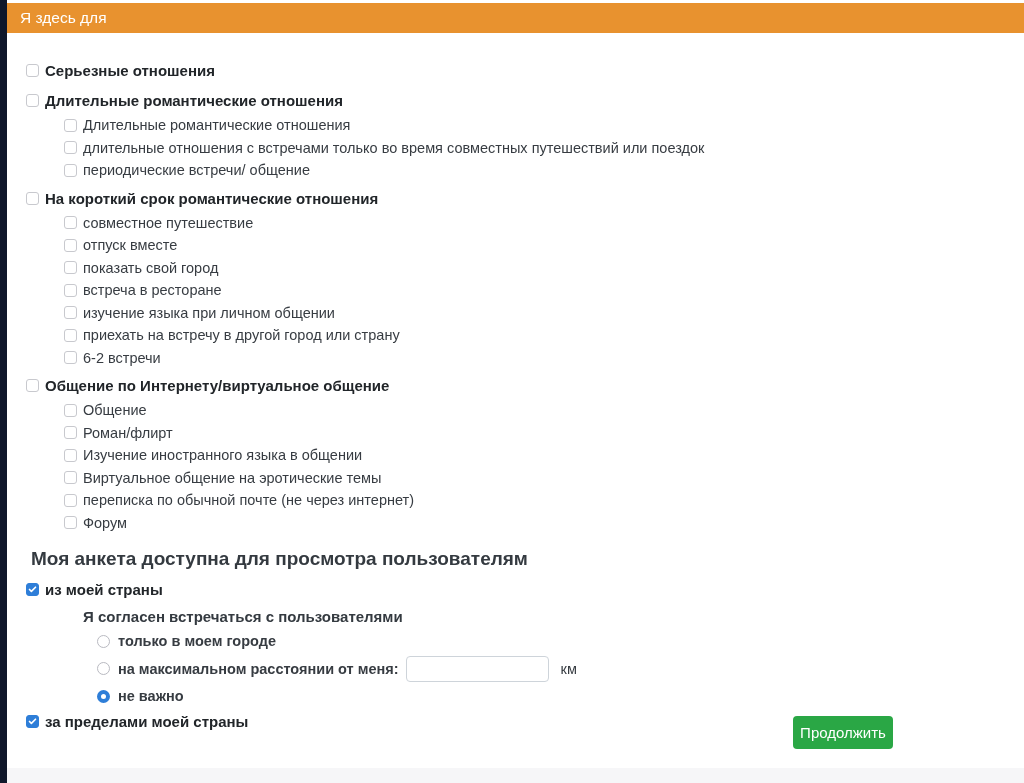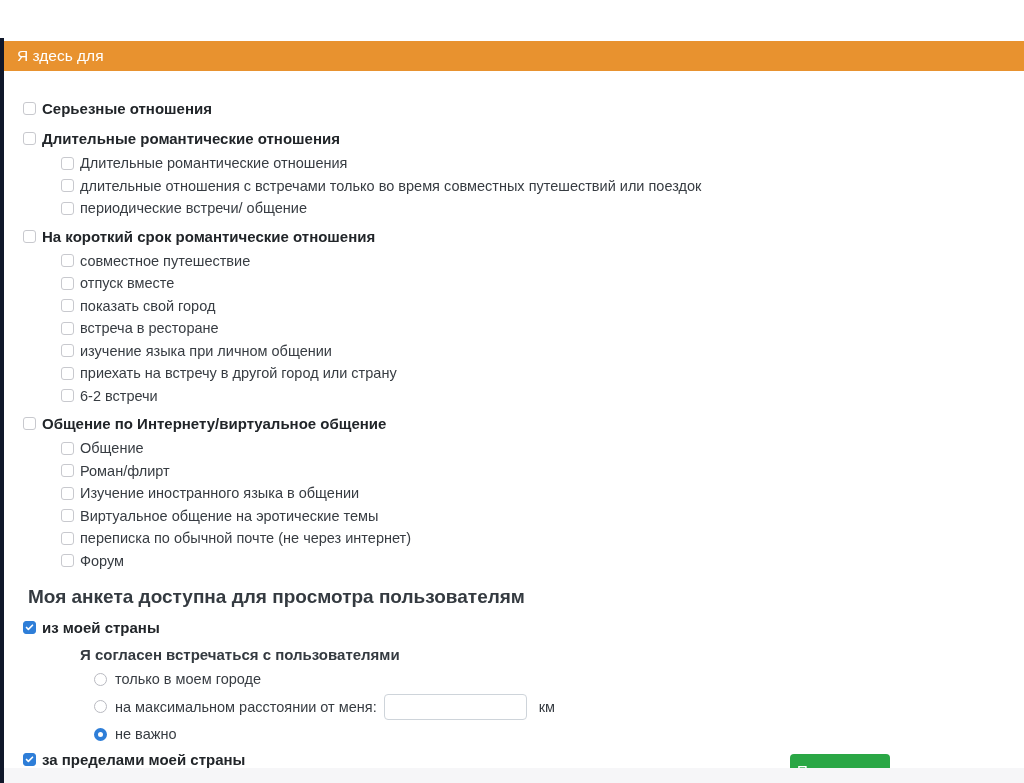--- a/index.html
+++ b/index.html
@@ -1,21 +1,21 @@
 <!DOCTYPE html>
 <html><head>
 <meta charset="utf-8">
 <style>
   html,body{margin:0;padding:0;}
   body{
     width:1024px;height:783px;position:relative;background:#fff;overflow:hidden;
     font-family:"Liberation Sans","DejaVu Sans",sans-serif;
     --orange:#e8922f; --blue:#2e7ed8; --green:#2aa745;
   }
-  .page{position:absolute;inset:0;border-left:4px solid #0f172a;box-sizing:border-box;margin-top:38px;}
+  .page{position:absolute;inset:0;border-left:7px solid #0f172a;box-sizing:border-box;}
   .header{
     margin-top:3px;height:30px;background:var(--orange);color:#fff;
     display:flex;align-items:center;padding-left:13px;font-size:15.5px;
   }
   .content{padding:24px 16px 0 19px;}
   .prow{display:flex;align-items:center;min-height:27px;}
   .crow{display:flex;align-items:center;min-height:22.5px;margin-left:38px;}
   .section{margin-bottom:3px;}
   .cb{
     width:13px;height:13px;border:1px solid #c8c9ce;border-radius:3px;background:#fff;
@@ -29,21 +29,21 @@
   }
   .radio.selected{border:4px solid var(--blue);}
   .blbl{font-size:15px;font-weight:bold;color:#212529;margin-left:6px;}
   .clbl{font-size:14.5px;color:#373c42;margin-left:6px;}
   .vis-heading{
     font-size:19px;font-weight:bold;color:#343a40;margin:14px 0 6px 5px;
   }
   .subhead{font-size:15px;font-weight:bold;color:#343a40;margin:2px 0 2px 57px;min-height:22px;display:flex;align-items:center;}
   .radrow{display:flex;align-items:center;margin-left:71px;min-height:24px;}
   .radrow.tall{min-height:31px;}
-  .rlbl{font-size:14.5px;color:#373c42;margin-left:8px;}
+  .rlbl{font-size:14.5px;color:#373c42;margin-left:8px;font-weight:bold;}
   .dist-input{
     width:143px;height:26px;border:1px solid #ced4da;border-radius:4px;margin-left:7px;
     box-sizing:border-box;font-size:14px;padding:0 6px;outline:none;color:#373c42;
   }
   .suffix{font-size:14.5px;color:#373c42;margin-left:12px;}
   .continue{
     position:absolute;left:786px;top:716px;width:100px;height:33px;background:var(--green);
     color:#fff;border:none;border-radius:4px;font-size:15px;cursor:pointer;
     font-family:"Liberation Sans","DejaVu Sans",sans-serif;
   }

